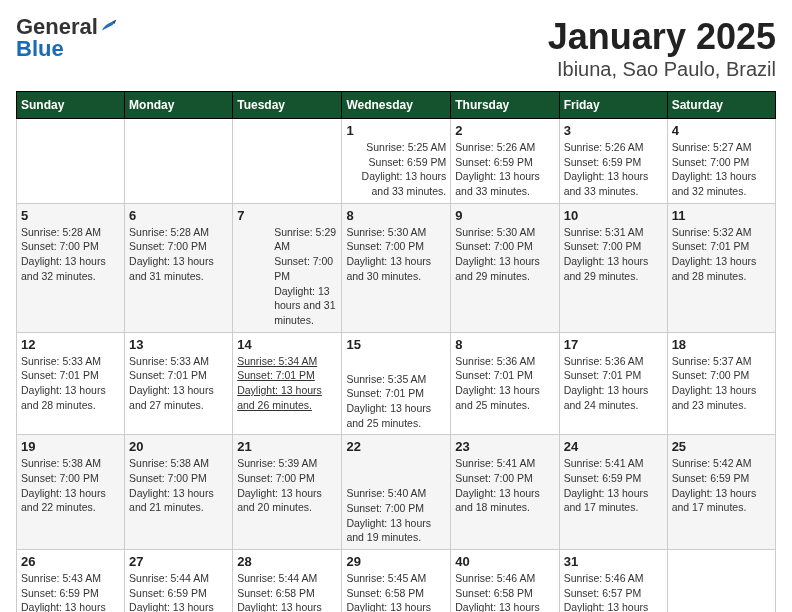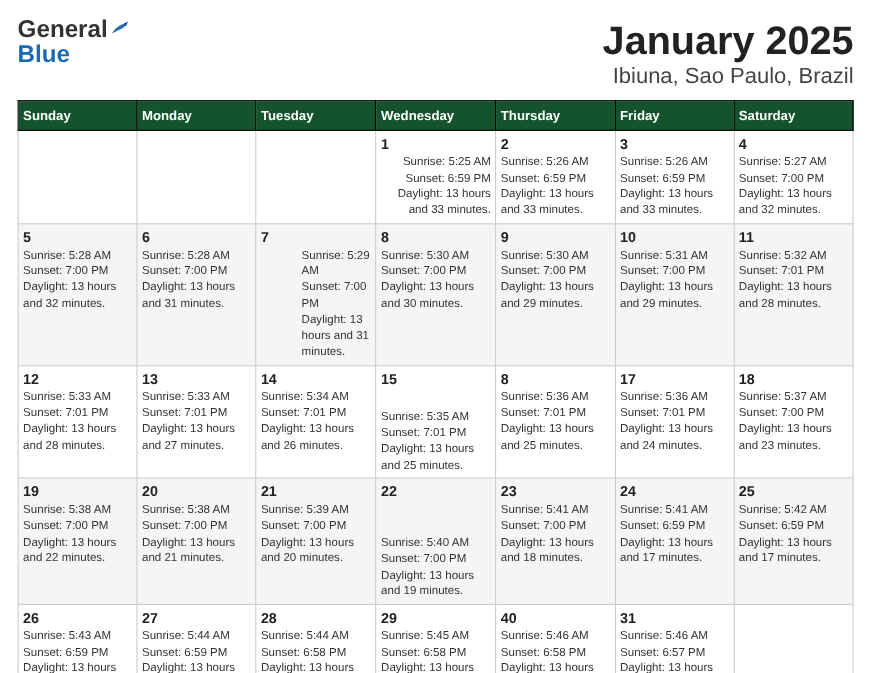--- a/index.html
+++ b/index.html
@@ -206,21 +206,21 @@
 Daylight: 13 hours and 28 minutes.</div>
         </td>
         <td>
           <span class="day-number">13</span>
           <div class="day-info" style="white-space: pre-line;">Sunrise: 5:33 AM
 Sunset: 7:01 PM
 Daylight: 13 hours and 27 minutes.</div>
         </td>
         <td>
           <span class="day-number">14</span>
-          <div class="day-info" style="white-space: pre-line;">Sunrise: 5:34 AM
+          <div class="day-info" style="white-space: pre-line; text-decoration: underline;">Sunrise: 5:34 AM
 Sunset: 7:01 PM
 Daylight: 13 hours and 26 minutes.</div>
         </td>
         <td>
           <span class="day-number">15</span>
           <div class="day-info" style="white-space: pre-line; margin-top: 20px;">Sunrise: 5:35 AM
 Sunset: 7:01 PM
 Daylight: 13 hours and 25 minutes.</div>
         </td>
         <td>

